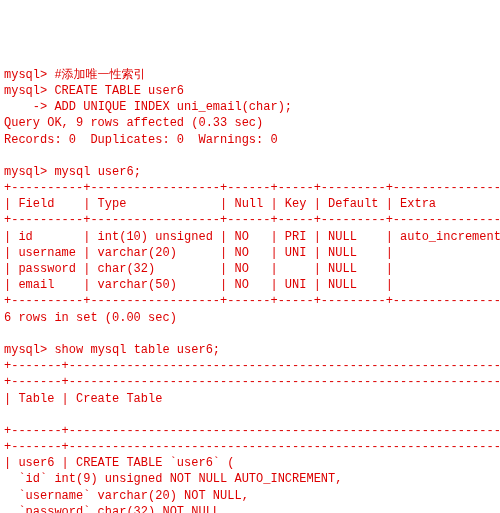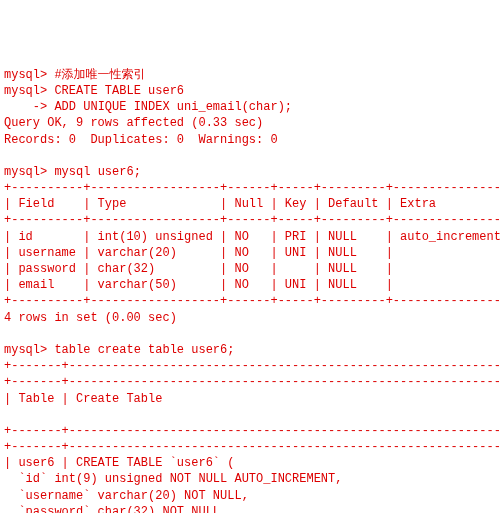--- a/index.html
+++ b/index.html
@@ -33,23 +33,23 @@
 
 <span>mysql&gt;</span> <span>mysql user6;</span>
 <span>+----------+------------------+------+-----+---------+----------------+</span>
 <span>| Field    | Type             | Null | Key | Default | Extra          |</span>
 <span>+----------+------------------+------+-----+---------+----------------+</span>
 <span>| id       | int(10) unsigned | NO   | PRI | NULL    | auto_increment |</span>
 <span>| username | varchar(20)      | NO   | UNI | NULL    |                |</span>
 <span>| password | char(32)         | NO   |     | NULL    |                |</span>
 <span>| email    | varchar(50)      | NO   | UNI | NULL    |                |</span>
 <span>+----------+------------------+------+-----+---------+----------------+</span>
-<span>4 rows in set (0.00 sec)</span>
+<span>6 rows in set (0.00 sec)</span>
 
-<span>mysql&gt;</span> <span>table create table user6;</span>
+<span>mysql&gt;</span> <span>show mysql table user6;</span>
 <span>+-------+-----------------------------------------------------------------</span>
 <span>+-------+-----------------------------------------------------------------</span>
 <span>| Table | Create Table</span>
 <span>                                                                        |</span>
 <span>+-------+-----------------------------------------------------------------</span>
 <span>+-------+-----------------------------------------------------------------</span>
 <span>| user6 | CREATE TABLE `user6` (</span>
 <span>  `id` int(9) unsigned NOT NULL AUTO_INCREMENT,</span>
 <span>  `username` varchar(20) NOT NULL,</span>
 <span>  `password` char(32) NOT NULL,</span>

